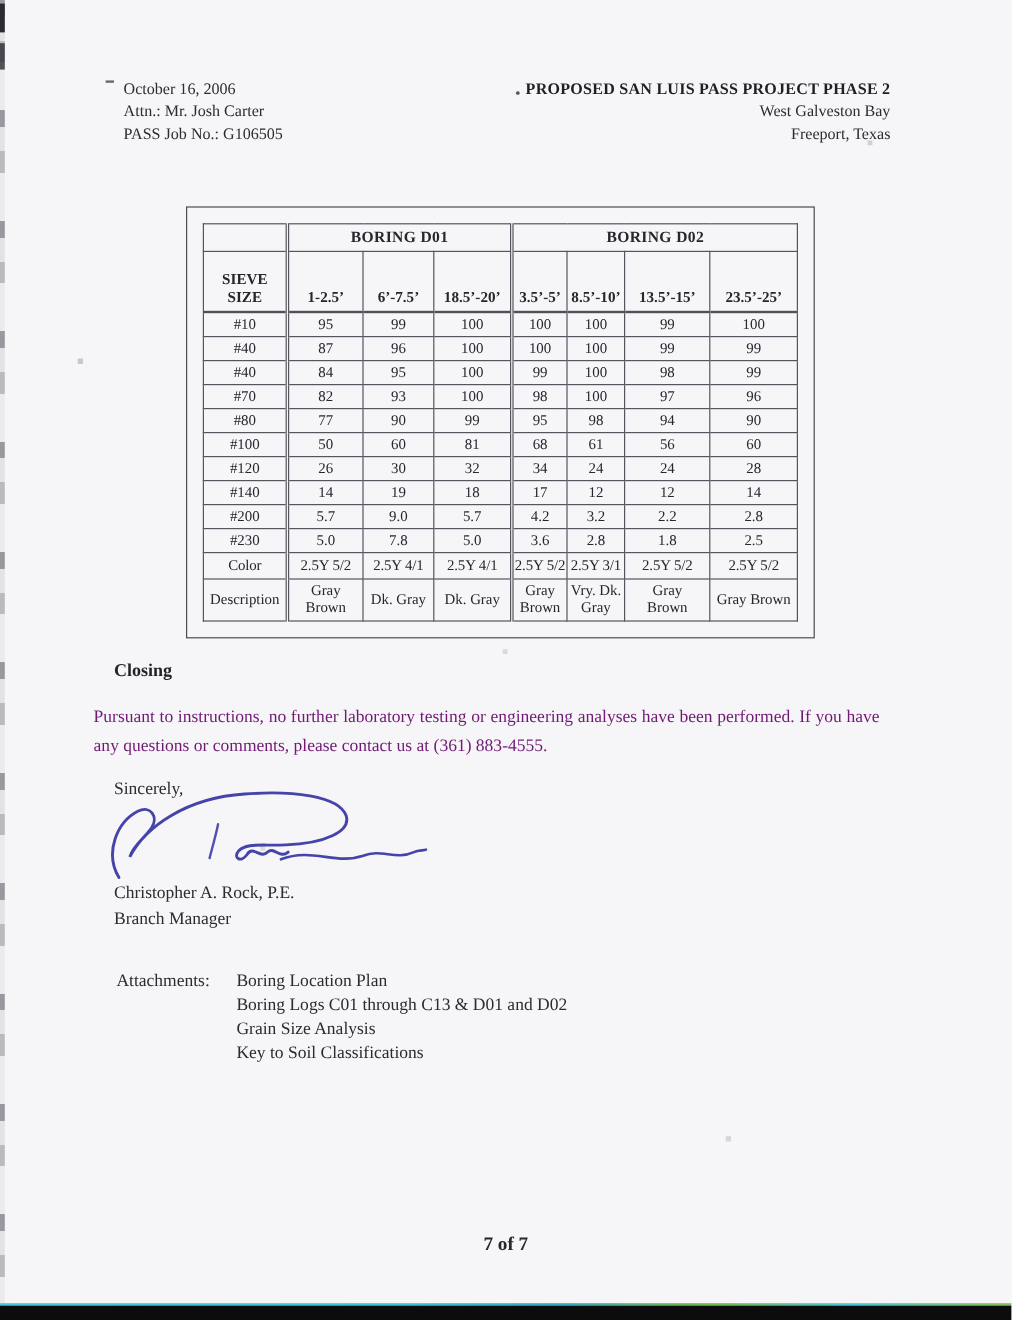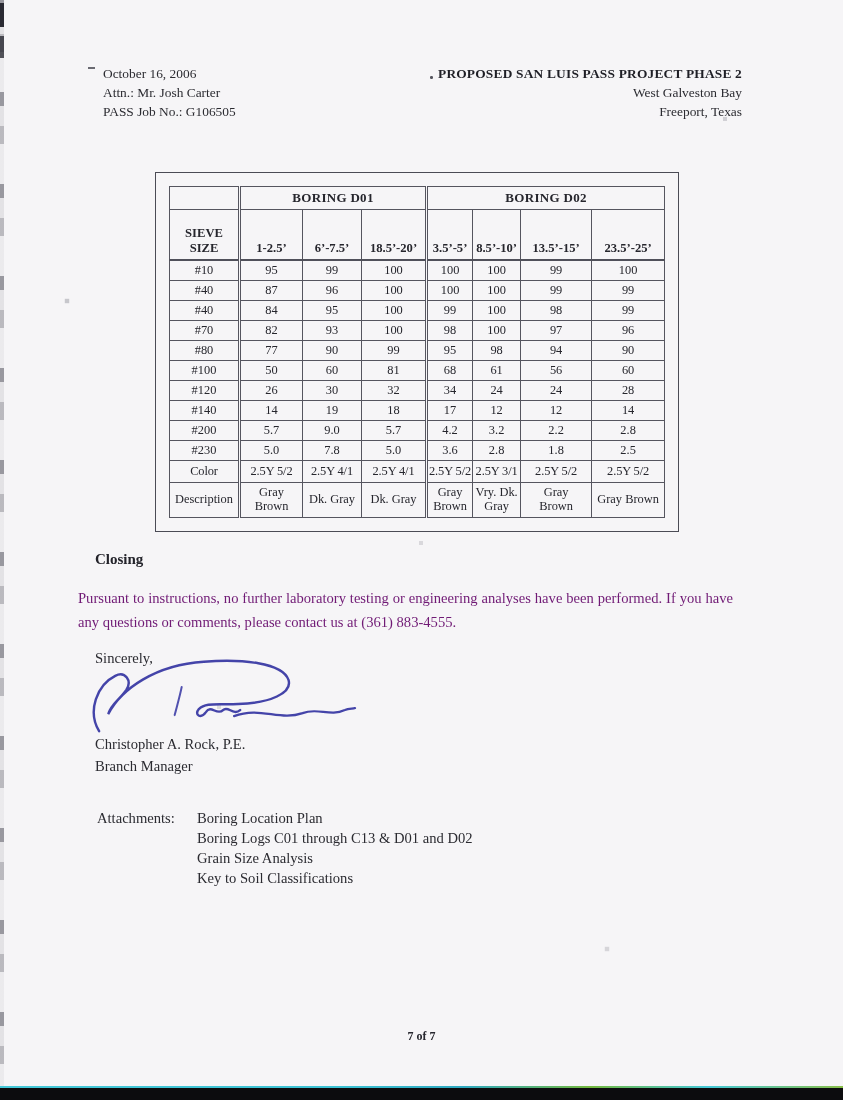--- a/index.html
+++ b/index.html
@@ -37,21 +37,21 @@
   .sincerely{left:95px;top:650px;font-size:14.6px;}
   .signer{left:95px;top:733px;font-size:14.6px;line-height:22px;}
   .sig-wrap{left:85px;top:658px;width:272px;height:82px;}
 
   
   .attachments{left:97px;top:808px;font-size:14.6px;line-height:20px;display:flex;}
   .attachments .lbl{width:100px;}
   .attachments .items div{padding-left:0;}
 
   
-  .pagenum{left:0;right:0;top:1029px;text-align:center;font-size:12px;
+  .pagenum{left:0;right:0;top:1029px;text-align:center;font-size:16px;
            font-weight:bold;color:#26262e;}
 
   
   .edge-strip{left:0;top:0;width:3.5px;height:1088px;
     background:repeating-linear-gradient(180deg,
       rgba(60,60,72,.5) 0 14px, rgba(60,60,72,.1) 14px 34px,
       rgba(60,60,72,.32) 34px 52px, rgba(60,60,72,.06) 52px 92px);}
   .edge-block1{left:0;top:3px;width:4px;height:24px;background:#2a2a33;}
   .edge-block2{left:0;top:36px;width:3.5px;height:22px;background:rgba(42,42,51,.8);}
   .dash-artifact{left:88px;top:67px;width:7px;height:1.5px;background:#6a6a72;}

